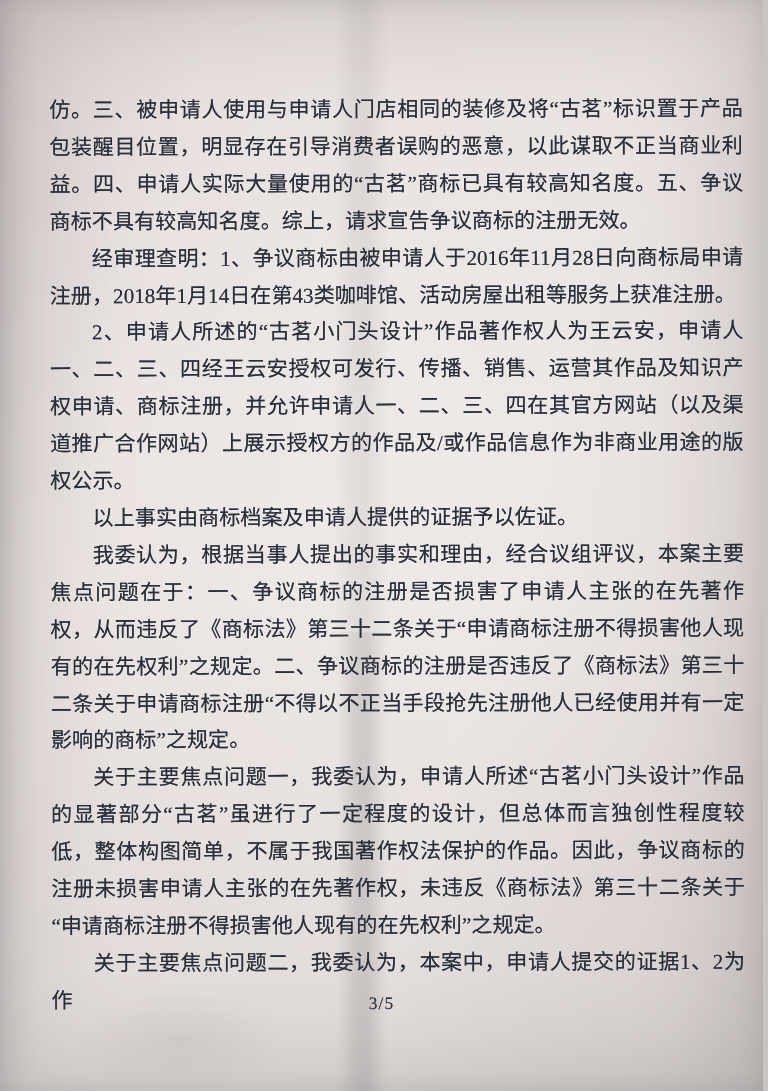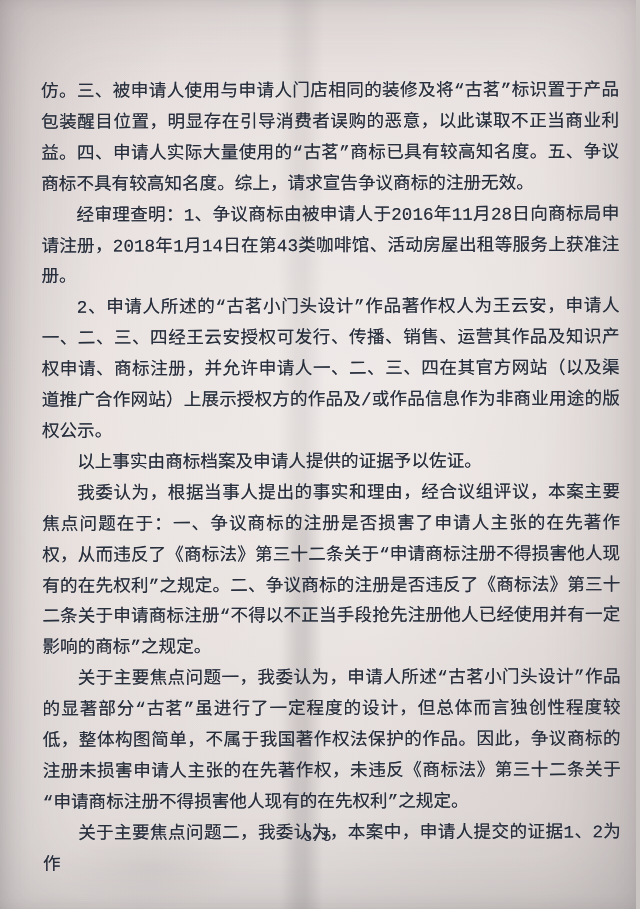--- a/index.html
+++ b/index.html
@@ -5,21 +5,21 @@
   html, body {
     margin: 0;
     padding: 0;
     background: #c9c3c2;
   }
   .viewport {
     position: relative;
     width: 636px;
     height: 909px;
     overflow: hidden;
-    font-family: Liberation Mono, monospace;
+    font-family: Liberation Serif, serif;
   }
   
   .paper {
     position: absolute;
     inset: 0;
     background:
       radial-gradient(ellipse 130px 60px at 150px 868px, rgba(120,108,112,0.10), transparent 70%),
       radial-gradient(ellipse 75% 62% at 52% 42%, rgba(255,255,255,0.22), transparent 75%),
       linear-gradient(104deg, rgba(86,76,80,0.10) 0%, rgba(255,255,255,0.04) 22%, rgba(255,255,255,0.10) 62%, rgba(86,76,80,0.05) 88%, rgba(86,76,80,0.12) 100%),
       linear-gradient(180deg, #e6dedc 0%, #e7e0de 30%, #e9e2df 55%, #e2dbd9 82%, #ddd7d5 100%);

